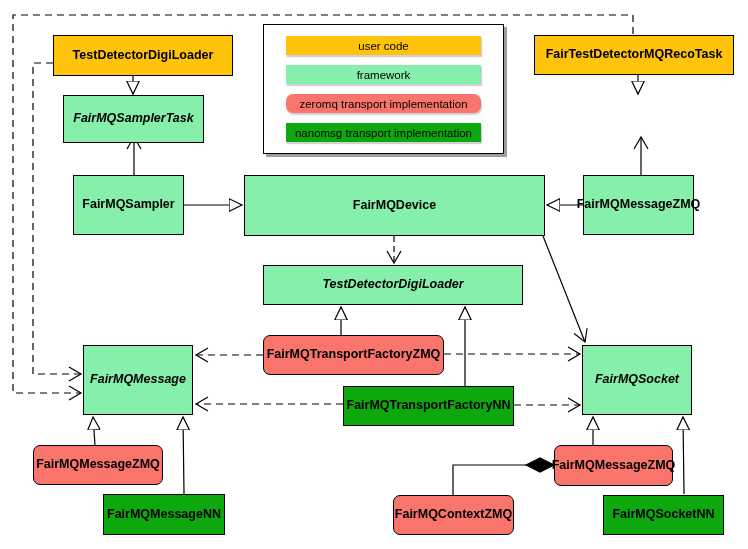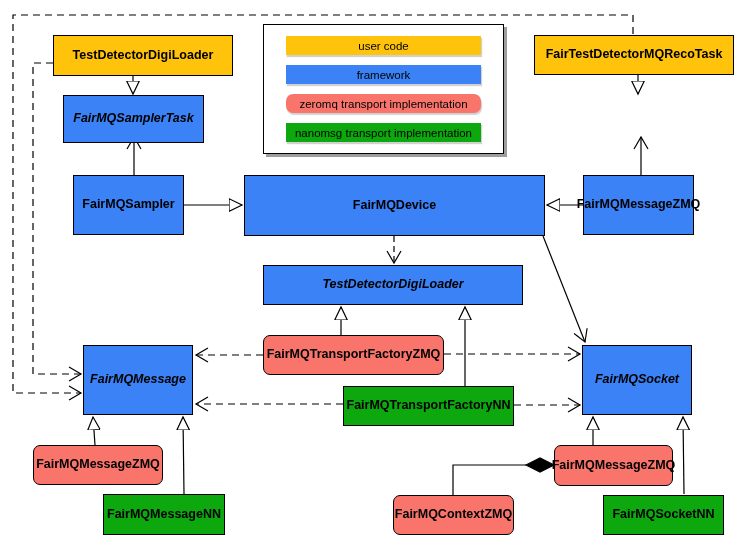--- a/index.html
+++ b/index.html
@@ -9,21 +9,21 @@
   }
   .edges{position:absolute;left:0;top:0;width:748px;height:549px;}
   .node{
     position:absolute;display:flex;align-items:center;justify-content:center;
     border:1.5px solid #000;box-sizing:border-box;
     font-size:12.5px;font-weight:bold;color:#000;white-space:nowrap;
     text-align:center;line-height:1.1;
   }
   .node.abstract span{font-style:italic;}
   .cat-user{background:#FFC30B;}
-  .cat-fw{background:#3b82f6;}
+  .cat-fw{background:#86efac;}
   .cat-zmq{background:#F9756C;border-radius:7px;}
   .cat-nn{background:#0CA80E;}
   .legend{
     position:absolute;left:263px;top:24px;width:241px;height:130px;
     background:#fff;border:1.6px solid #000;box-sizing:border-box;
     box-shadow:3px 3px 0 #9e9e9e;
     display:flex;flex-direction:column;justify-content:space-between;
     padding:11px 22px;
   }
   .legend-row{

